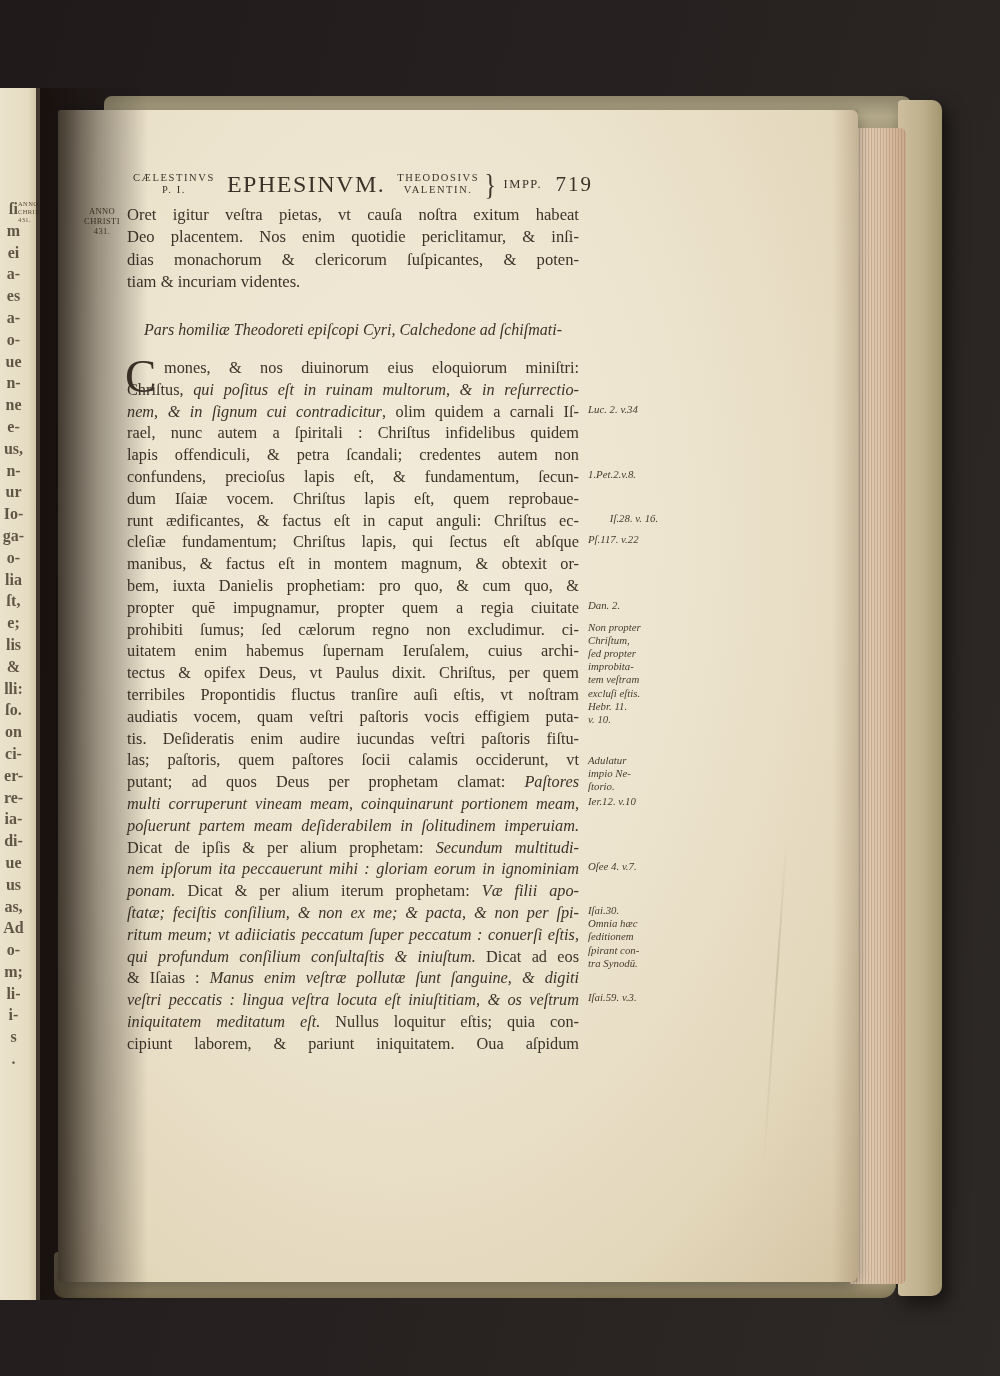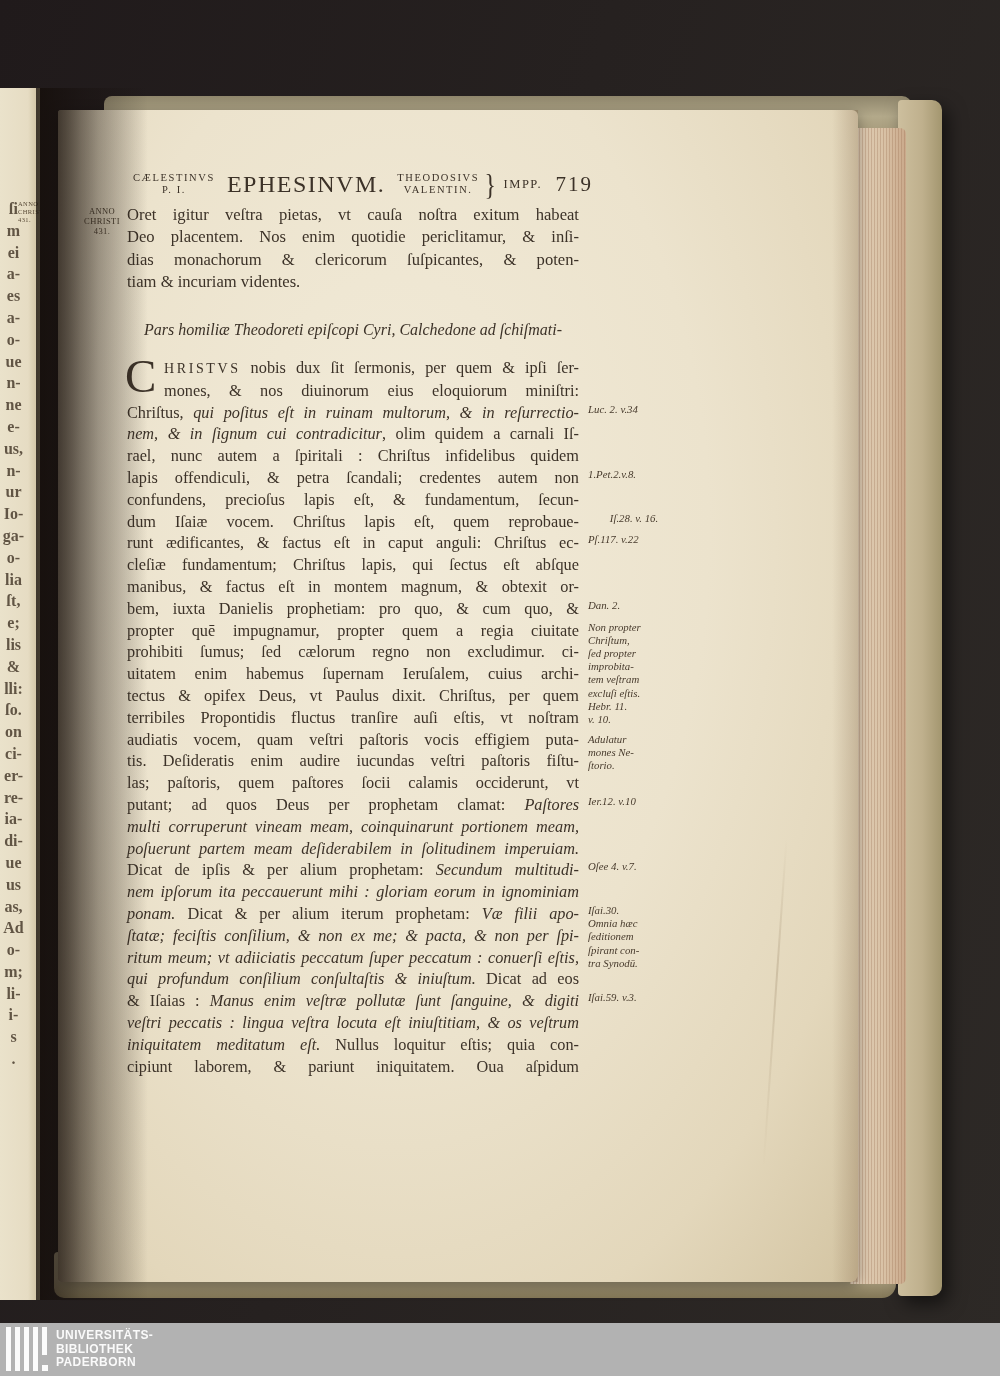--- a/index.html
+++ b/index.html
@@ -180,21 +180,20 @@
           <div class="iline">tiam &amp; incuriam videntes.</div>
         </div>
 
       <div class="heading">
           <div class="hline">Pars homiliæ Theodoreti epiſcopi Cyri, Calchedone ad ſchiſmati-</div>
         </div>
 
       <div class="bodyblk">
         <div class="dropcap">C</div>
 
-      <div class="bline padcap"><span class="sc">HRISTVS</span><span> nobis dux ſit ſermonis, per quem &amp; ipſi ſer-</span></div>
           <div class="bline padcap"><span>mones, &amp; nos diuinorum eius eloquiorum miniſtri:</span></div>
           <div class="bline"><span>Chriſtus, </span><span class="it">qui poſitus eſt in ruinam multorum, &amp; in reſurrectio-</span></div>
           <div class="mnote" style="top: 45.6px;">
             <div>Luc. 2. v.34</div>
           </div>
           <div class="bline"><span class="it">nem, &amp; in ſignum cui contradicitur</span><span>, olim quidem a carnali Iſ-</span></div>
           <div class="bline"><span>rael, nunc autem a ſpiritali : Chriſtus infidelibus quidem</span></div>
           <div class="bline"><span>lapis offendiculi, &amp; petra ſcandali; credentes autem non</span></div>
           <div class="mnote" style="top: 111px;">
             <div>1.Pet.2.v.8.</div>
@@ -224,23 +223,23 @@
             <div>excluſi eſtis.</div>
             <div>Hebr. 11.</div>
             <div>v. 10.</div>
           </div>
           <div class="bline"><span>prohibiti ſumus; ſed cælorum regno non excludimur. ci-</span></div>
           <div class="bline"><span>uitatem enim habemus ſupernam Ieruſalem, cuius archi-</span></div>
           <div class="bline"><span>tectus &amp; opifex Deus, vt Paulus dixit. Chriſtus, per quem</span></div>
           <div class="bline"><span>terribiles Propontidis fluctus tranſire auſi eſtis, vt noſtram</span></div>
           <div class="bline"><span>audiatis vocem, quam veſtri paſtoris vocis effigiem puta-</span></div>
           <div class="bline"><span>tis. Deſideratis enim audire iucundas veſtri paſtoris fiſtu-</span></div>
-          <div class="mnote" style="top: 376px; font-family: Liberation Serif, serif;">
+          <div class="mnote" style="top: 397px; font-family: Liberation Serif, serif;">
             <div>Adulatur</div>
-            <div>mones Ne-</div>
+            <div>impio Ne-</div>
             <div>ſtorio.</div>
           </div>
           <div class="bline"><span>las; paſtoris, quem paſtores ſocii calamis occiderunt, vt</span></div>
           <div class="bline"><span>putant; ad quos Deus per prophetam clamat: </span><span class="it">Paſtores</span></div>
           <div class="mnote" style="top: 438px;">
             <div>Ier.12. v.10</div>
           </div>
           <div class="bline"><span class="it">multi corruperunt vineam meam, coinquinarunt portionem meam,</span></div>
           <div class="bline"><span class="it">poſuerunt partem meam deſiderabilem in ſolitudinem imperuiam.</span></div>
           <div class="bline"><span>Dicat de ipſis &amp; per alium prophetam: </span><span class="it">Secundum multitudi-</span></div>
@@ -266,29 +265,14 @@
           <div class="bline"><span class="it">veſtri peccatis : lingua veſtra locuta eſt iniuſtitiam, &amp; os veſtrum</span></div>
           <div class="bline"><span class="it">iniquitatem meditatum eſt.</span><span> Nullus loquitur eſtis; quia con-</span></div>
           <div class="bline"><span>cipiunt laborem, &amp; pariunt iniquitatem. Oua aſpidum</span></div>
         </div>
 
     </div>
   </div>
 
   <div class="gutter"></div>
 
-  <div class="footer">
-    <div class="logo-bars">
-      <span class="bar" style="left:0"></span>
-      <span class="bar" style="left:9px"></span>
-      <span class="bar" style="left:18px"></span>
-      <span class="bar" style="left:27px"></span>
-      <span class="bar b5" style="left:36px"></span>
-      <span class="bar-dot" style="left:36px"></span>
-    </div>
-    <div class="libname">
-        <div>UNIVERSITÄTS-</div>
-        <div>BIBLIOTHEK</div>
-        <div>PADERBORN</div>
-      </div>
-  </div>
 
 </div>
 
 </body></html>

